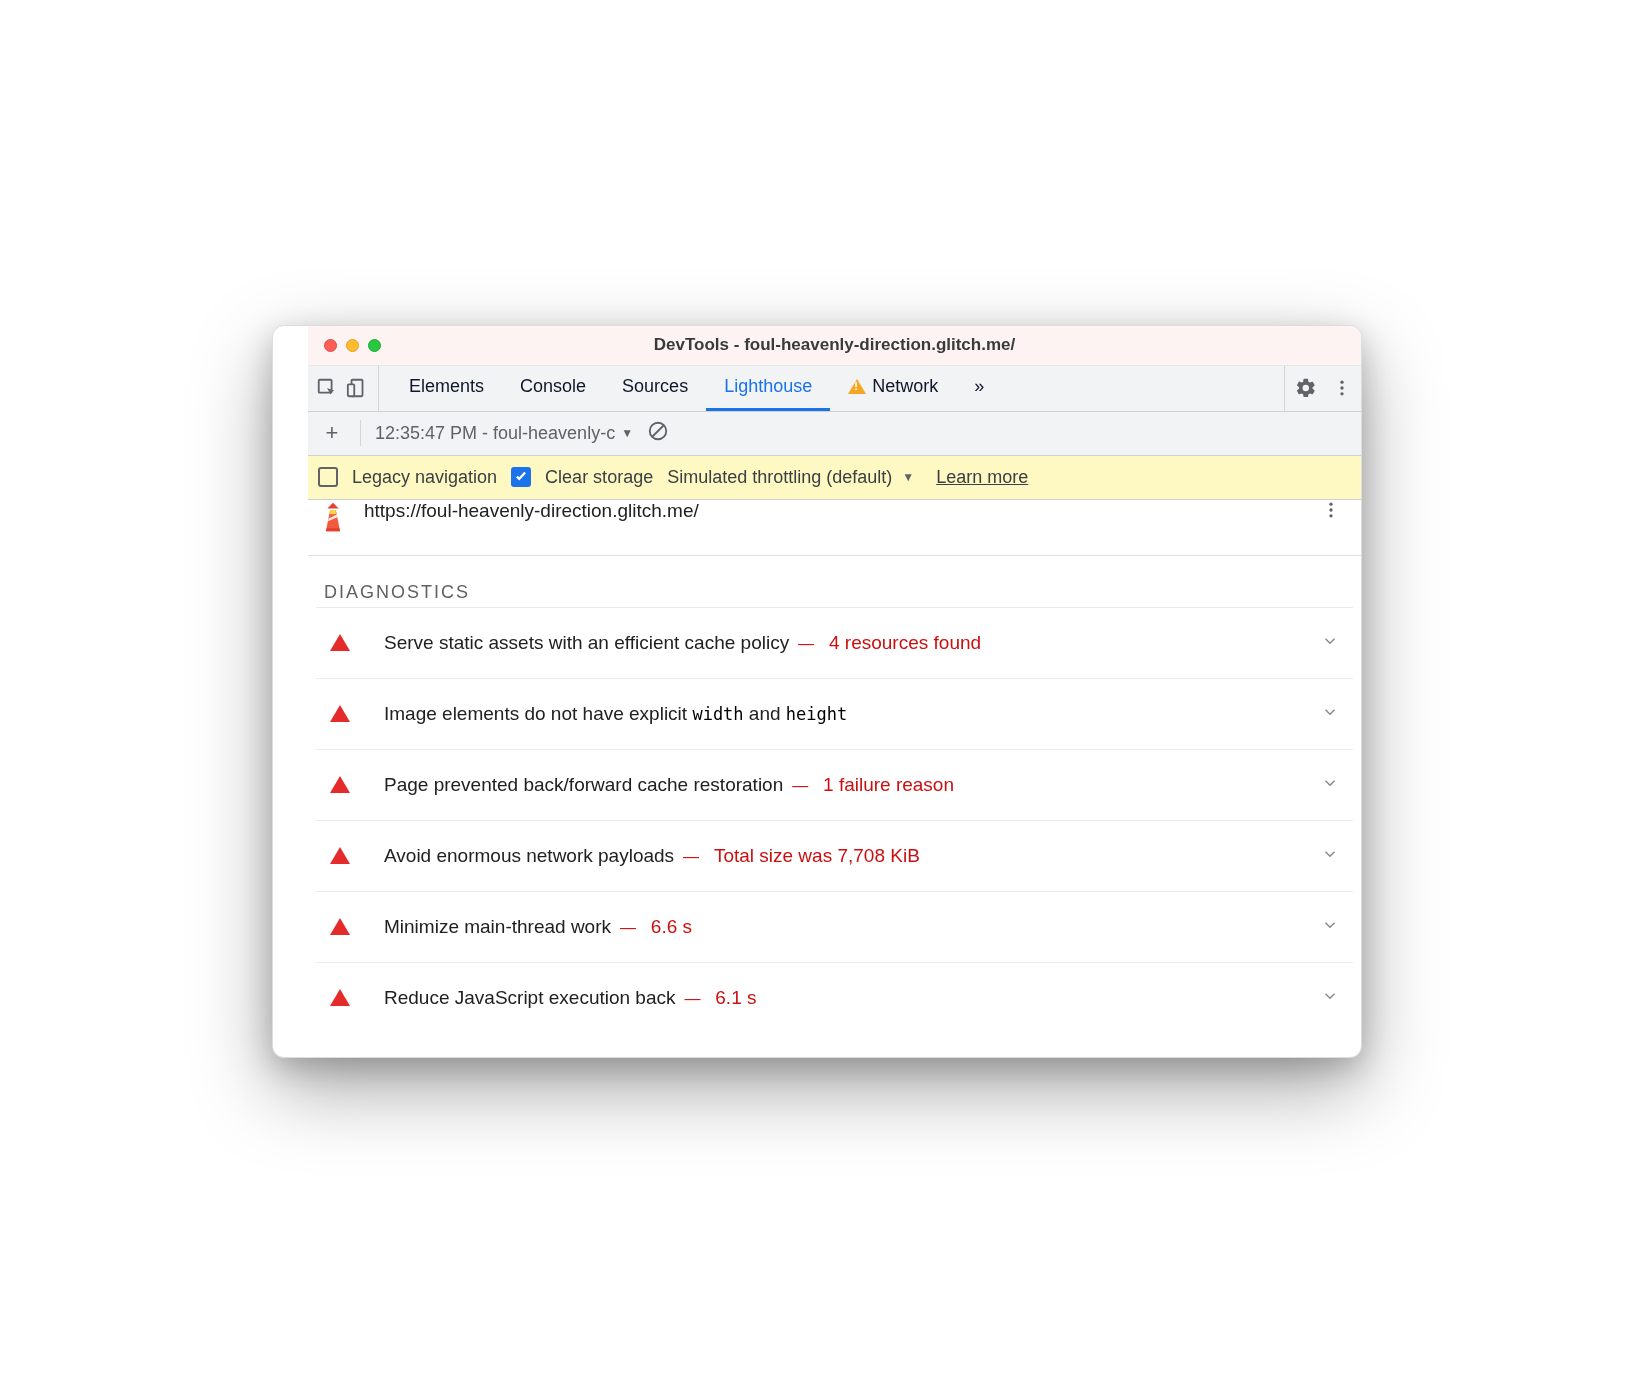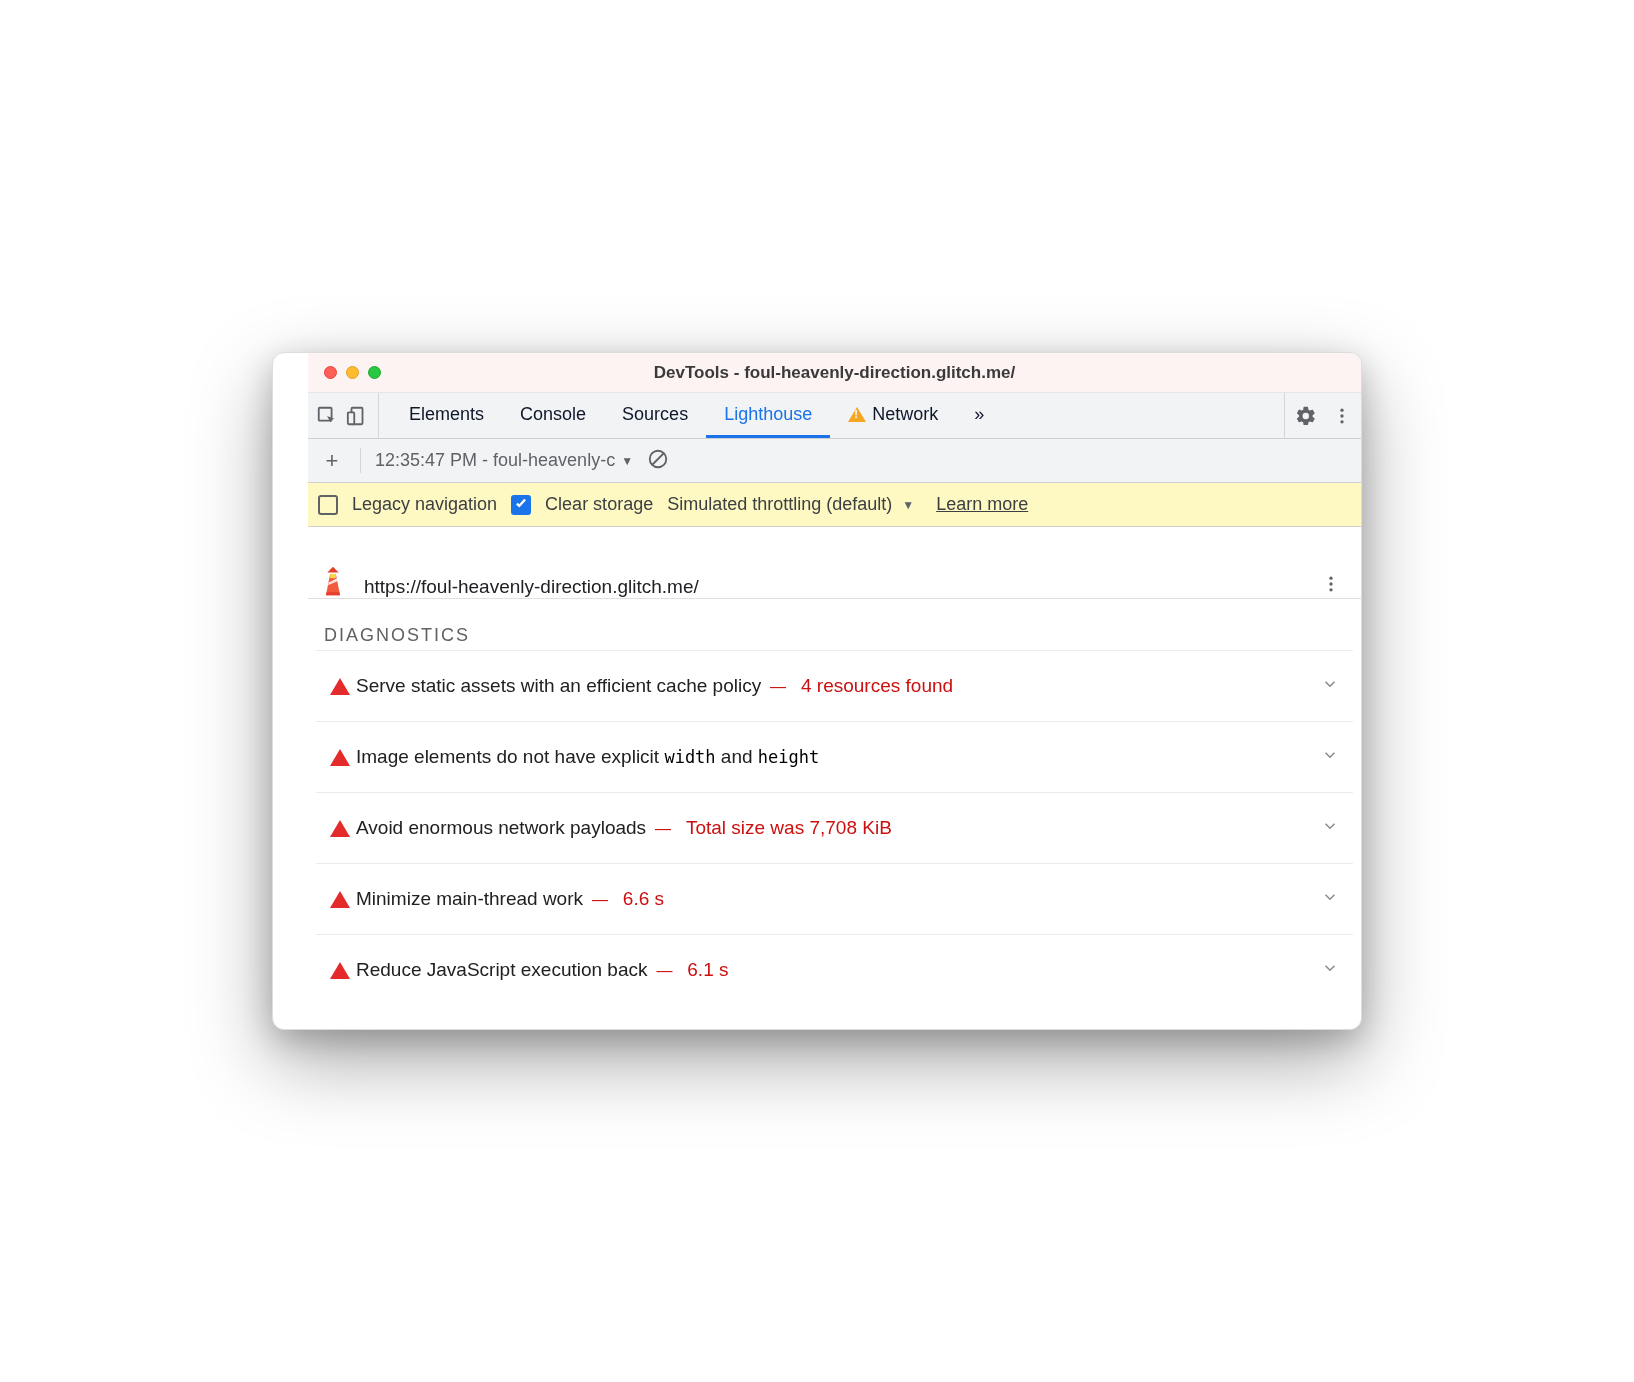--- a/index.html
+++ b/index.html
@@ -77,33 +77,33 @@
 }
 .checkbox{
   width:20px;height:20px;border:2px solid #5f6368;border-radius:3px;
   display:inline-flex;align-items:center;justify-content:center;flex-shrink:0;
 }
 .checkbox.checked{background:#1a73e8;border-color:#1a73e8;color:#fff;}
 .check-mark svg{width:14px;height:14px;}
 .dd-caret{font-size:12px;color:#5f6368;margin:0 8px 0 -4px;}
 .learn{color:#3c4043;text-decoration:underline;}
 .urlbar{
-  height:72px;display:flex;align-items:flex-end;padding:0 16px 0 8px;gap:14px;
+  height:56px;display:flex;align-items:flex-start;padding:0 16px 0 8px;gap:14px;
   border-bottom:1px solid #e0e0e0;
 }
 .lh-logo{width:34px;height:34px;flex-shrink:0;}
 .urltext{font-size:19px;color:#202124;flex:1;}
 .kebab{width:24px;color:#5f6368;}
 .section-title{
   padding:26px 16px 4px;font-size:18px;font-weight:400;letter-spacing:2px;
   color:#616161;
 }
 .audit-list{padding:0 8px 24px;}
 .audit{
-  display:flex;align-items:center;gap:6px;padding:24px 14px;
+  display:flex;align-items:center;gap:34px;padding:24px 14px;
   border-top:1px solid #ebebeb;cursor:pointer;
 }
 .audit:first-child{border-top:1px solid #ebebeb;}
 .tri{
   width:0;height:0;border-left:10px solid transparent;border-right:10px solid transparent;
   border-bottom:17px solid #e42a2a;flex-shrink:0;
 }
 .audit-title{font-size:19px;color:#212121;}
 .audit-detail{font-size:19px;color:#cc0f0f;margin-left:6px;}
 .dash{color:#cc0f0f;}
@@ -250,20 +250,31 @@
     <div class="audit">
       <span class="tri"></span>
       <span>
         <span class="audit-title">Image elements do not have explicit </span><span class="code">width</span><span class="audit-title"> and </span><span class="code">height</span>
       </span>
       <span class="chev"><svg width="18" height="18" viewBox="0 0 24 24" fill="none" stroke="currentColor" stroke-width="2">
             <path d="M6 9l6 6 6-6"></path>
           </svg></span>
     </div>
 
+    <div class="audit">
+      <span class="tri"></span>
+      <span>
+        <span class="audit-title">Page prevented back/forward cache restoration</span>
+        <span class="dash"> &nbsp;—&nbsp; </span>
+        <span class="audit-detail">1 failure reason</span>
+      </span>
+      <span class="chev"><svg width="18" height="18" viewBox="0 0 24 24" fill="none" stroke="currentColor" stroke-width="2">
+            <path d="M6 9l6 6 6-6"></path>
+          </svg></span>
+    </div>
 
     <div class="audit">
       <span class="tri"></span>
       <span>
         <span class="audit-title">Avoid enormous network payloads</span>
         <span class="dash"> &nbsp;—&nbsp; </span>
         <span class="audit-detail">Total size was 7,708 KiB</span>
       </span>
       <span class="chev"><svg width="18" height="18" viewBox="0 0 24 24" fill="none" stroke="currentColor" stroke-width="2">
             <path d="M6 9l6 6 6-6"></path>

